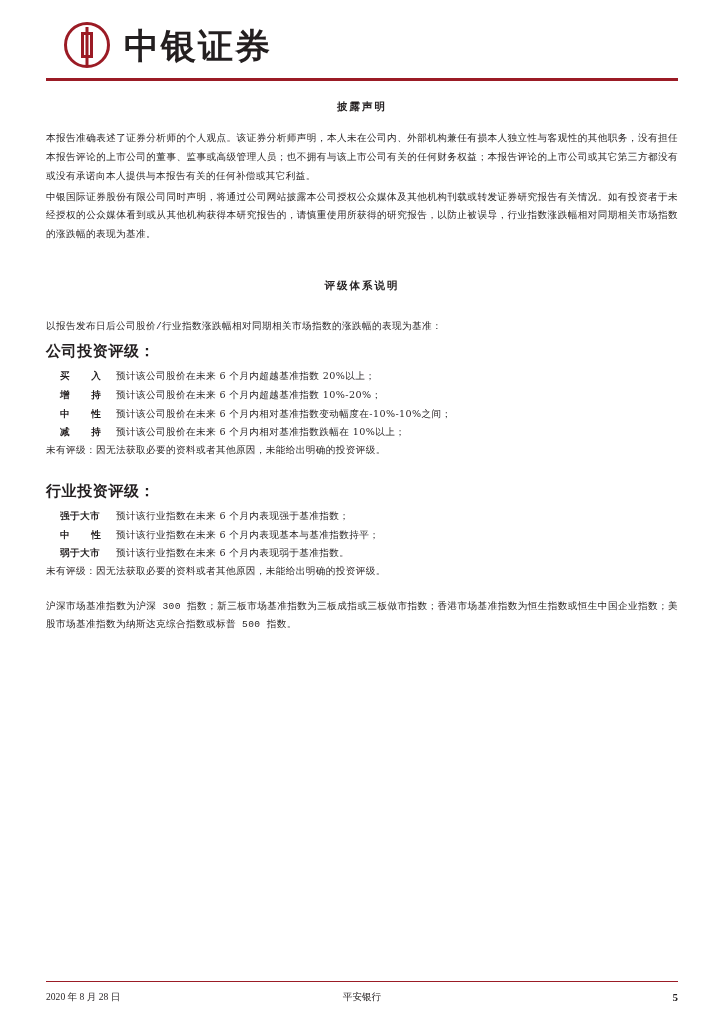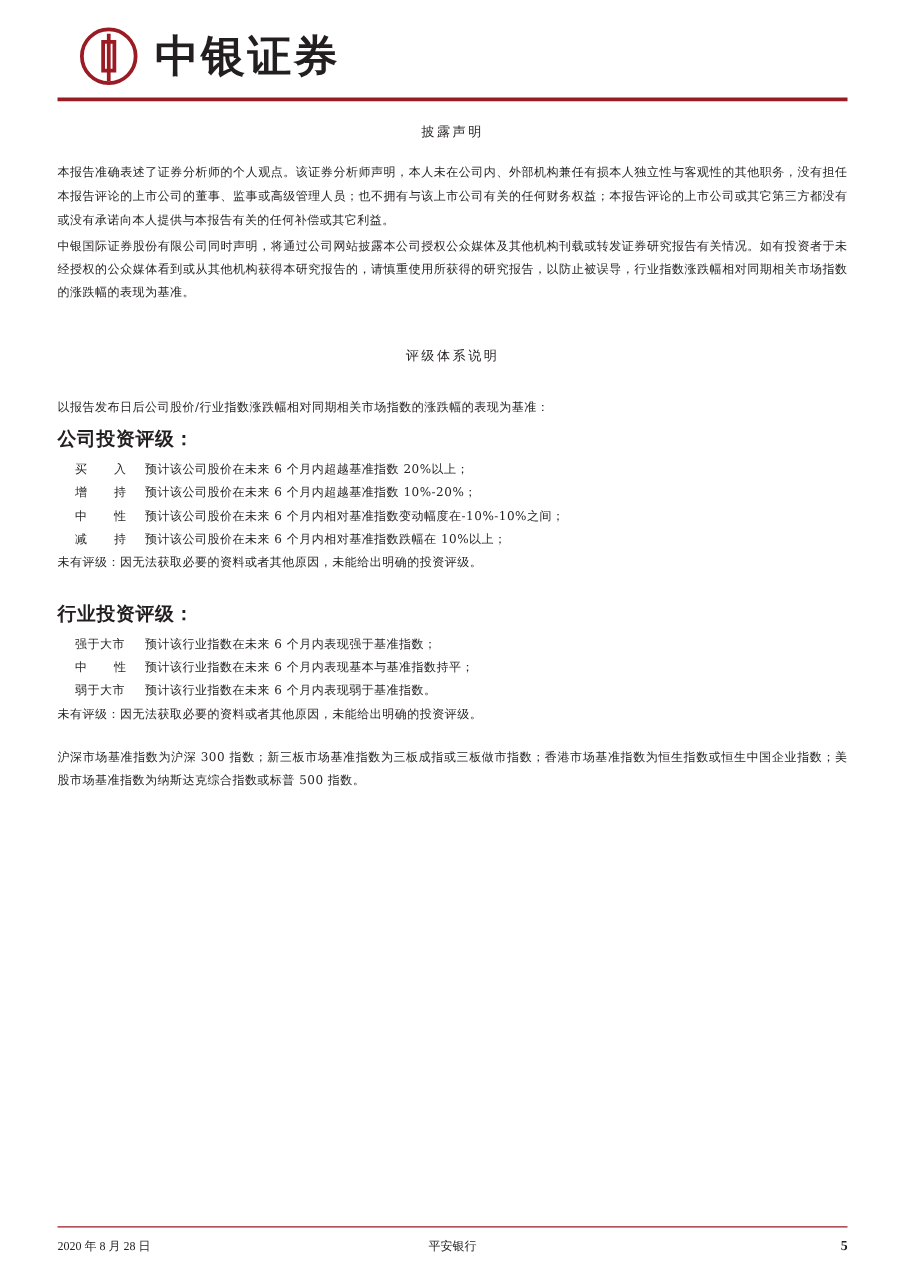--- a/index.html
+++ b/index.html
@@ -88,29 +88,30 @@
     position: absolute;
     top: 96px;
     left: 46px;
     right: 46px;
     font-size: 9.6px;
     line-height: 1.95;
     letter-spacing: 0.4px;
   }
   .section-title {
     text-align: center;
-    font-weight: normal;
+    font-weight: bold;
     font-size: 10.5px;
     letter-spacing: 2px;
     margin: 0 0 14px 0;
   }
   .para {
     margin: 0 0 2px 0;
     text-align: justify;
     text-justify: inter-ideograph;
+    font-family: Liberation Mono, monospace;
   }
   .spacer-lg { height: 28px; }
   .spacer-md { height: 16px; }
   .spacer-sm { height: 9px; }
 
   .sub-title {
     font-weight: bold;
     margin: 0 0 1px 0;
     font-size: 15px;
     letter-spacing: 0.6px;
@@ -119,20 +120,21 @@
   .rating-row {
     display: flex;
     align-items: baseline;
     margin: 0;
     padding-left: 14px;
   }
   .rating-label {
     width: 56px;
     flex: 0 0 56px;
     letter-spacing: 6px;
+    font-weight: bold;
   }
   .rating-label.wide {
     letter-spacing: 0.4px;
   }
   .rating-text {
     flex: 1 1 auto;
   }
   .plain-row {
     margin: 0;
     padding-left: 0;

